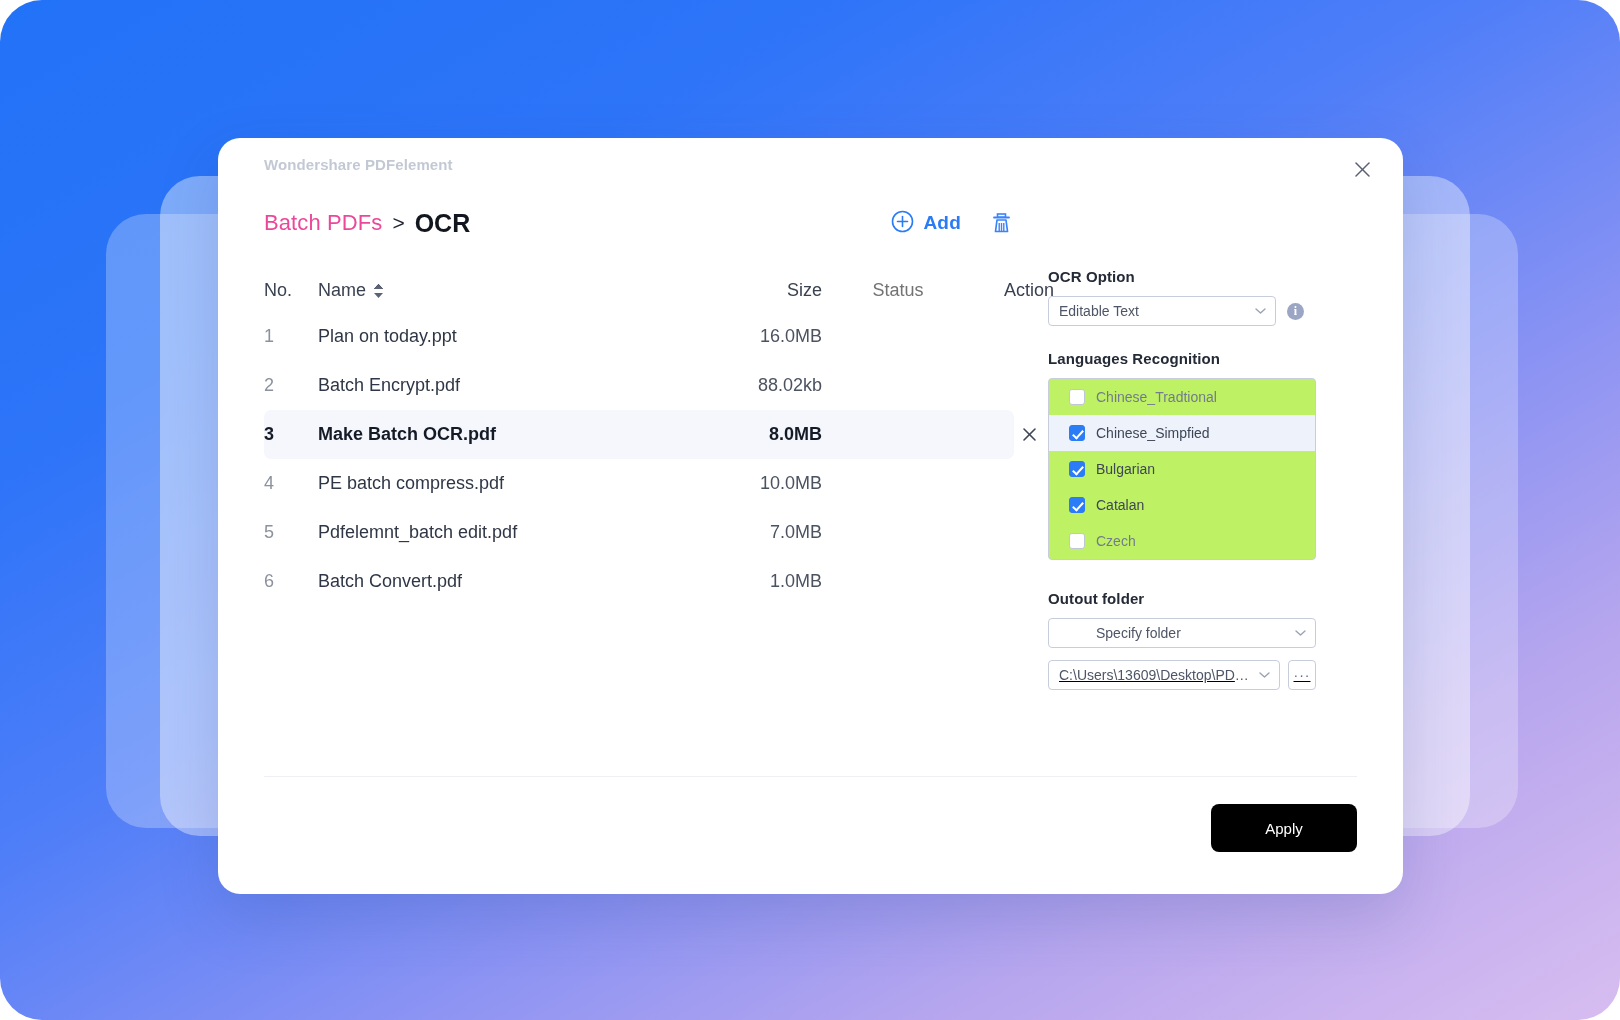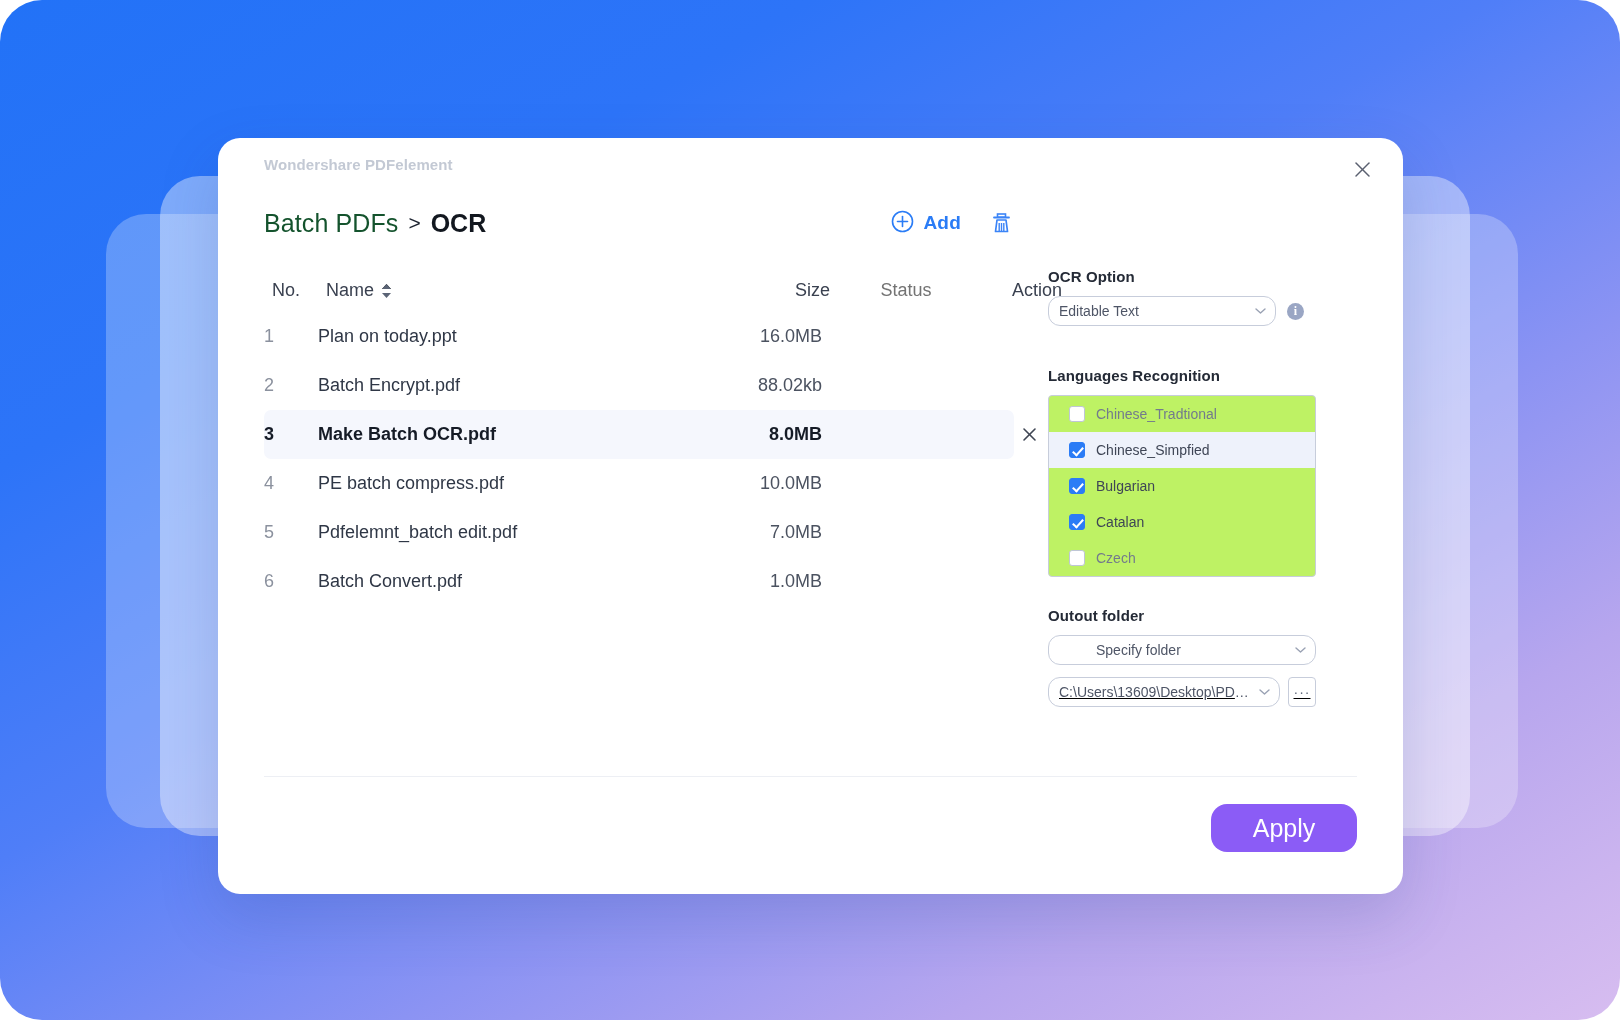--- a/index.html
+++ b/index.html
@@ -90,22 +90,22 @@
     position: relative;
   }
 
   .crumb-row {
     display: flex;
     align-items: center;
     height: 58px;
     padding-right: 34px;
   }
   .crumb {
-    font-size: 25px;
-    color: #14532d;
+    font-size: 22px;
+    color: #ec4899;
     letter-spacing: 0.1px;
   }
   .crumb-sep {
     font-size: 21px;
     color: #1d2330;
     margin: 0 10px;
   }
   .crumb-current {
     font-size: 25px;
     font-weight: bold;
@@ -135,21 +135,20 @@
 
   
   .table { margin-top: 16px; padding-right: 34px; }
 
   .thead {
     display: flex;
     align-items: center;
     height: 44px;
     font-size: 18px;
     color: #3a4150;
-    margin-left: 8px;
   }
   .trow {
     display: flex;
     align-items: center;
     height: 49px;
     font-size: 18px;
     color: #2f3746;
     border-radius: 7px;
     position: relative;
   }
@@ -211,21 +210,21 @@
   .select-row {
     display: flex;
     align-items: center;
     gap: 11px;
     margin-top: 11px;
   }
   .select {
     position: relative;
     height: 30px;
     border: 1px solid #c7cddb;
-    border-radius: 12px;
+    border-radius: 4px;
     background: #fff;
     display: flex;
     align-items: center;
     padding: 0 26px 0 10px;
     font-size: 14px;
     color: #4d5costume;
     cursor: pointer;
   }
   .select .val {
     font-size: 14px;
@@ -251,21 +250,21 @@
     font-size: 12px;
     font-weight: bold;
     display: flex;
     align-items: center;
     justify-content: center;
     font-family: "Liberation Serif", serif;
     cursor: pointer;
     flex-shrink: 0;
   }
 
-  .lang-label { margin-top: 41px; }
+  .lang-label { margin-top: 24px; }
 
   .lang-box {
     margin-top: 11px;
     width: 268px;
     border: 1px solid #c7cddb;
     border-radius: 4px;
     background: #bef264;
     overflow: hidden;
   }
   .lang-item {
@@ -335,25 +334,25 @@
     left: 0; right: 0; bottom: 0;
     height: 118px;
     border-top: 1px solid #edeff4;
     margin: 0 46px;
     width: auto;
   }
   .apply-btn {
     position: absolute;
     right: 0; top: 27px;
     width: 146px; height: 48px;
-    background: #8b5cf6;
+    background: #000000;
     color: #fff;
     border: none;
-    border-radius: 16px;
-    font-size: 25px;
+    border-radius: 8px;
+    font-size: 15px;
     font-family: "Liberation Sans", sans-serif;
     cursor: pointer;
   }
 </style>
 </head>
 <body>
 
 <div id="stage">
 
   <div class="deco deco-back"></div>

